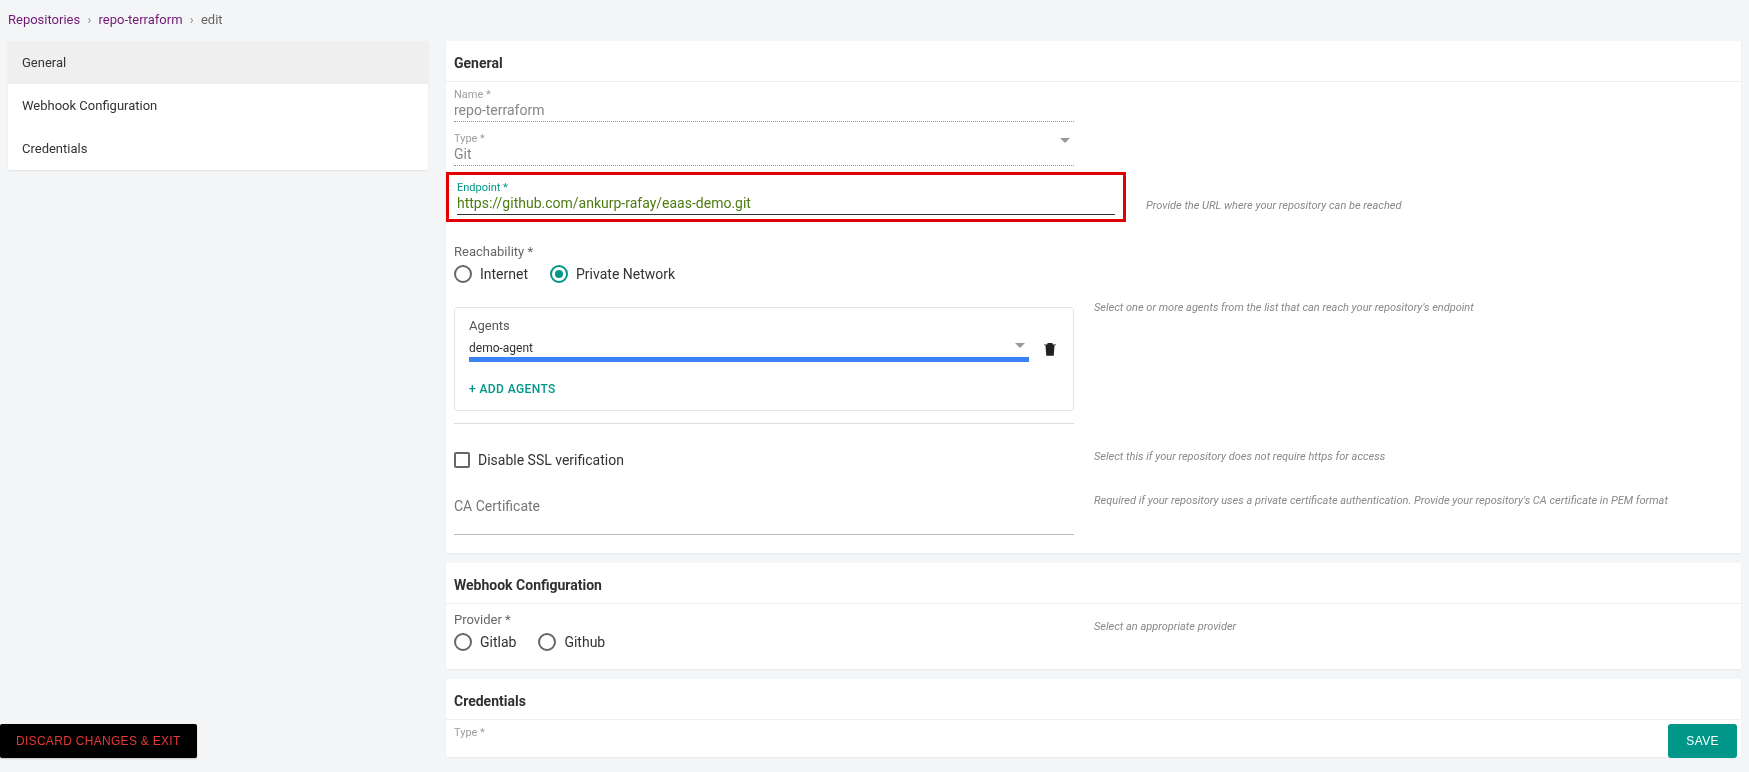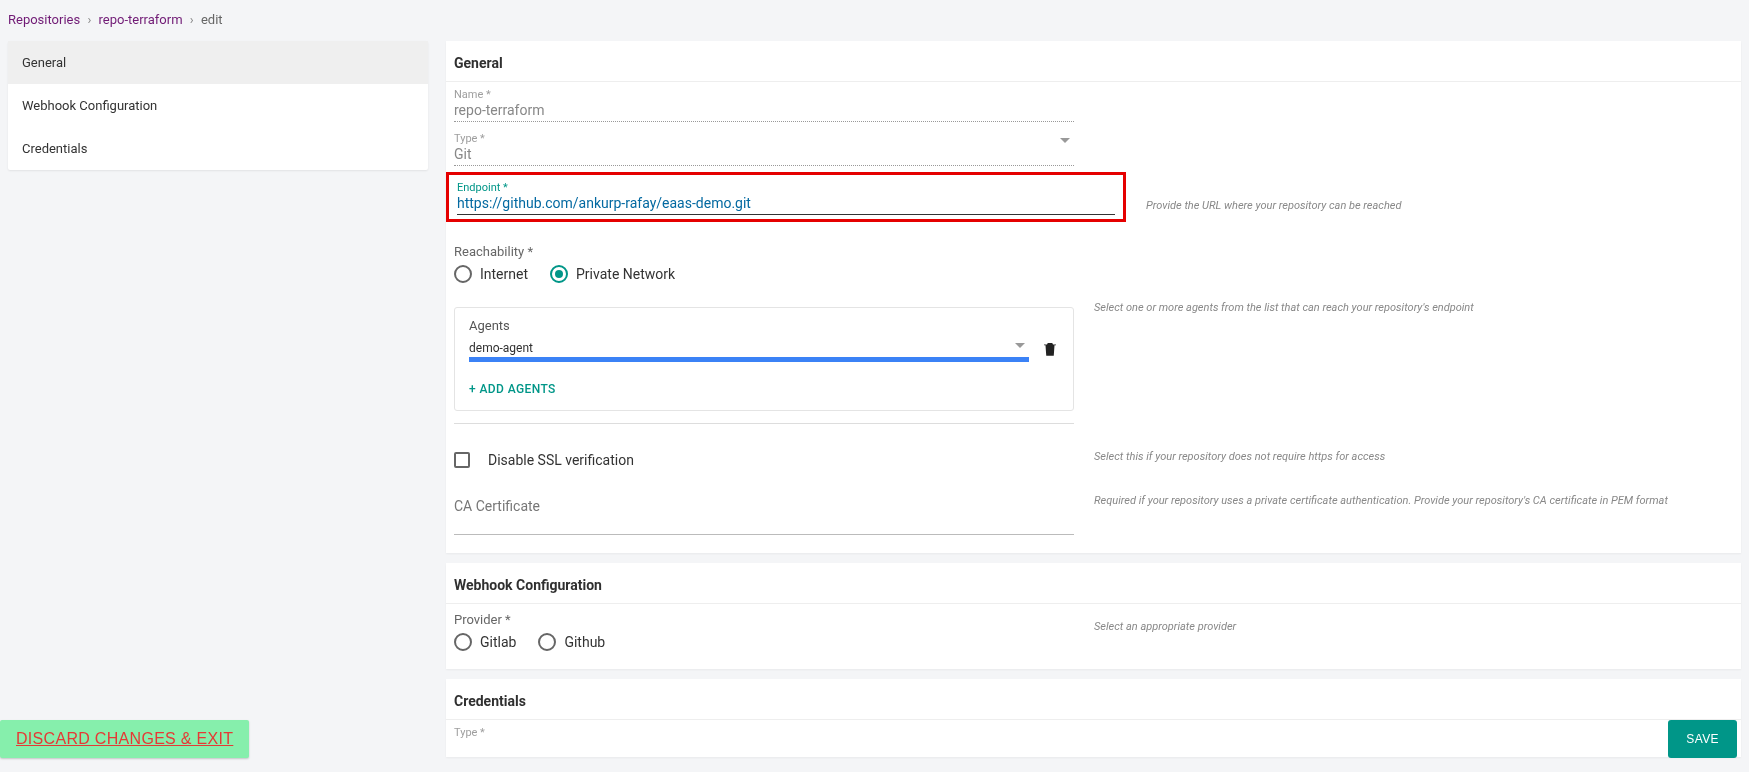--- a/index.html
+++ b/index.html
@@ -71,21 +71,21 @@
   }
   .tf-label.teal { color: #009688; }
   .tf-input-wrap {
     border-bottom: 1px solid #bbb;
     padding-bottom: 2px;
   }
   .tf-input-wrap.dotted { border-bottom: 1px dotted #999; }
   .tf-input-wrap.dark { border-bottom: 1px solid #333; }
   .tf-value {
     font-size: 14px;
-    color: #0369a1;
+    color: #4d7c0f;
     padding: 1px 0;
   }
   .tf-value.muted { color: #888; }
   .select-wrap { position: relative; }
   .select-caret {
     position: absolute; right: 4px; top: 6px;
     width: 0; height: 0;
     border-left: 5px solid transparent;
     border-right: 5px solid transparent;
     border-top: 5px solid #999;
@@ -133,49 +133,48 @@
     color: #009688;
     font-size: 12px;
     letter-spacing: 0.4px;
     margin-top: 20px;
     cursor: pointer;
     font-weight: 500;
     display: inline-block;
   }
   .divider { border: none; border-top: 1px solid #ddd; width: 620px; margin-top: 12px; }
   .checkbox-row {
-    display: flex; gap: 18px;
+    display: flex; gap: 8px;
     font-size: 14px; color: #333; margin-top: 18px;
   }
   .checkbox {
     width: 16px; height: 16px;
     border: 2px solid #666; border-radius: 2px;
   }
   .ca-label { font-size: 14px; color: #777; margin-top: 20px; display: block; }
   .ca-underline { border-bottom: 1px solid #bbb; width: 620px; margin-top: 20px; }
   .footer {
     position: fixed;
     left: 0; right: 0; bottom: 0;
     width: 1749px;
     display: flex;
     justify-content: space-between;
     padding: 10px 12px 14px 0;
     background: transparent;
   }
   .discard-btn {
-    background: #86efac;
+    background: #000000;
     color: #e53935;
     border: none;
     padding: 10px 16px;
-    font-size: 16px;
+    font-size: 12px;
     letter-spacing: 0.3px;
     cursor: pointer;
     border-radius: 2px;
     box-shadow: 0 1px 2px rgba(0,0,0,0.2);
-    text-decoration: underline;
   }
   .save-btn {
     background: #009688;
     color: #fff;
     border: none;
     padding: 10px 18px;
     font-size: 12px;
     letter-spacing: 0.4px;
     cursor: pointer;
     border-radius: 3px;

